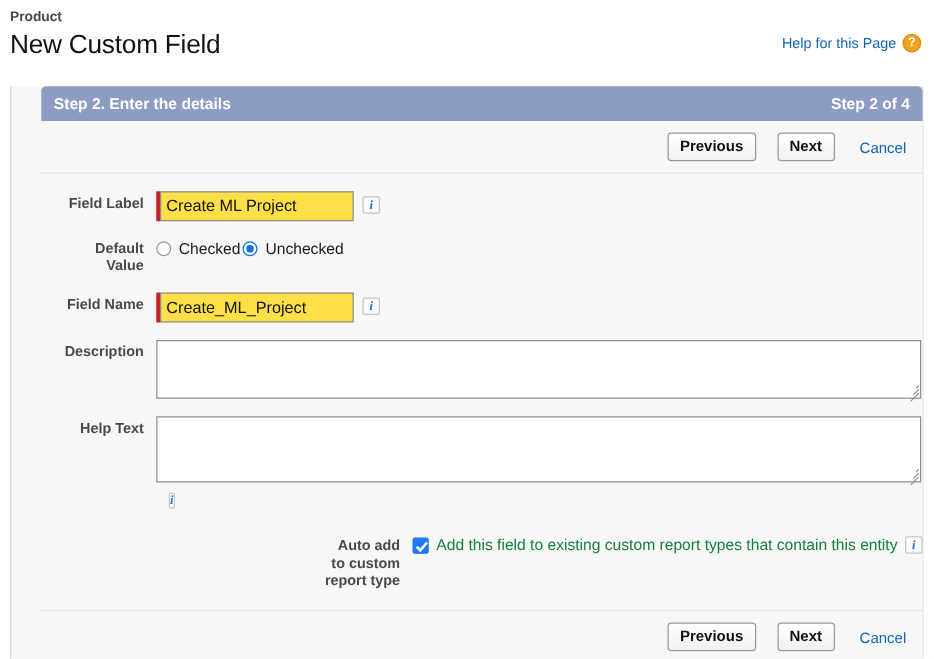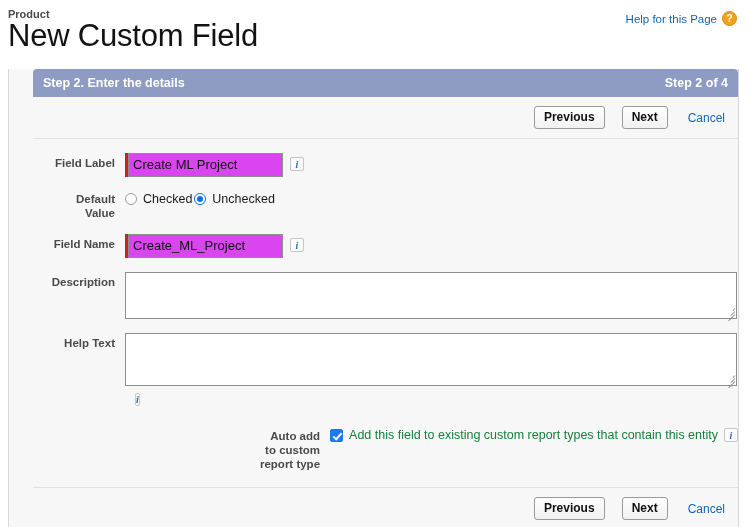--- a/index.html
+++ b/index.html
@@ -24,31 +24,31 @@
     height: 69px;
     box-sizing: border-box;
   }
   .breadcrumb {
     font-size: 11px;
     font-weight: bold;
     color: #4a4a4a;
     line-height: 13px;
   }
   .page-title {
-    font-size: 31px;
+    font-size: 21px;
     font-weight: normal;
     color: #121212;
     line-height: 28px;
     margin-top: 1px;
     letter-spacing: -0.2px;
   }
   .help-link-wrap {
     position: absolute;
     right: 10px;
-    top: 11px;
+    top: 27px;
     display: flex;
     align-items: center;
     gap: 5px;
     margin-left: 16px;
   }
   .help-link {
     font-size: 11.5px;
     color: #1265b5;
     text-decoration: none;
     cursor: pointer;
@@ -155,21 +155,21 @@
   .req-bar {
     width: 3px;
     background: #c4232a;
     flex: none;
   }
   .text-input {
     font-family: "Liberation Sans", sans-serif;
     font-size: 13px;
     color: #111111;
     border: 1px solid #8e8e8e;
-    background: #d946ef;
+    background: #fde047;
     padding: 2px 4px;
     width: 145px;
     height: 18px;
     line-height: 18px;
     box-sizing: content-box;
     outline: none;
   }
   .info-icon {
     width: 14px;
     height: 14px;

